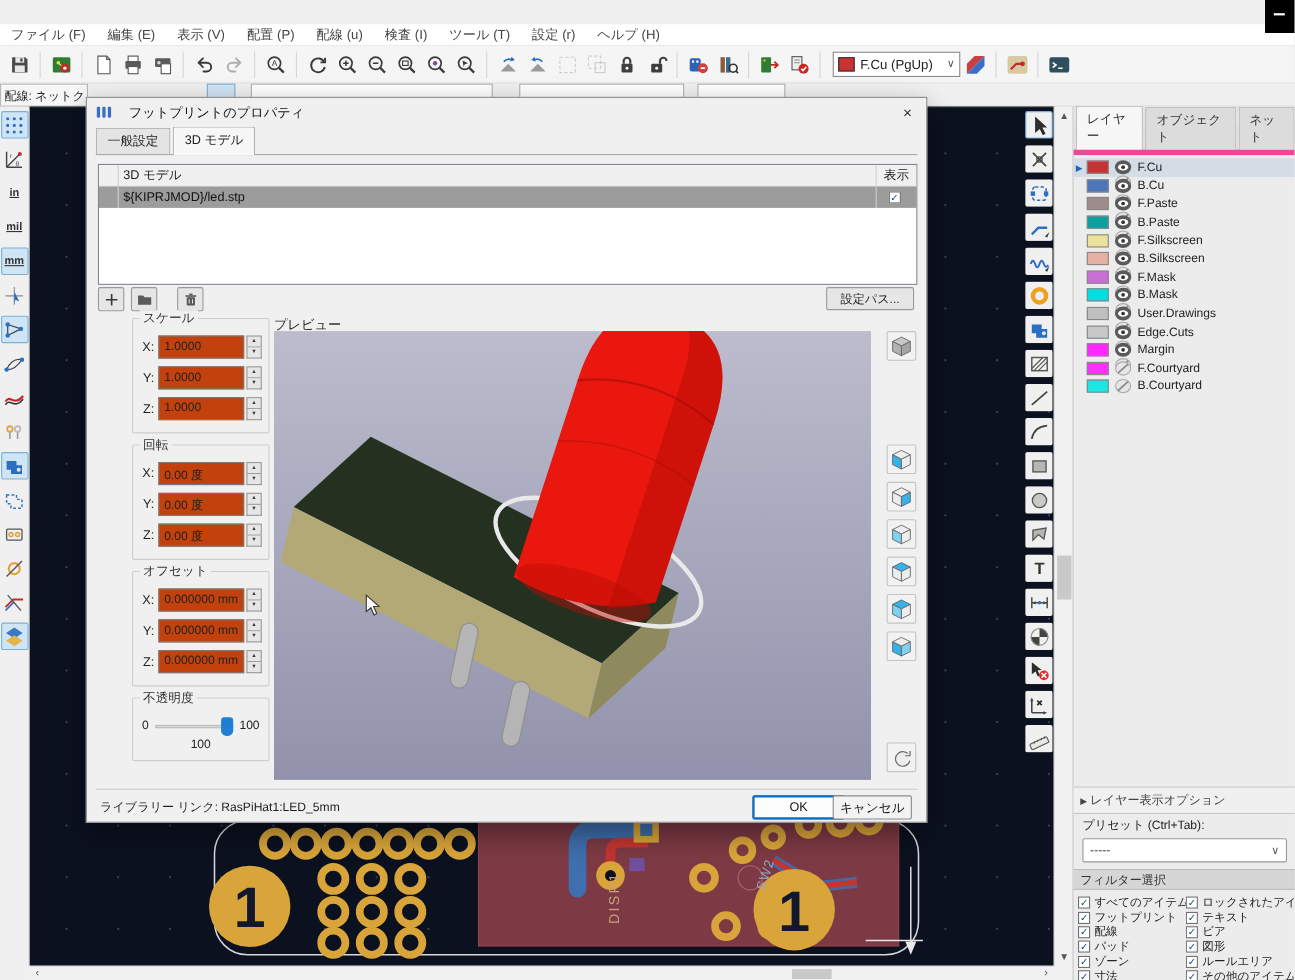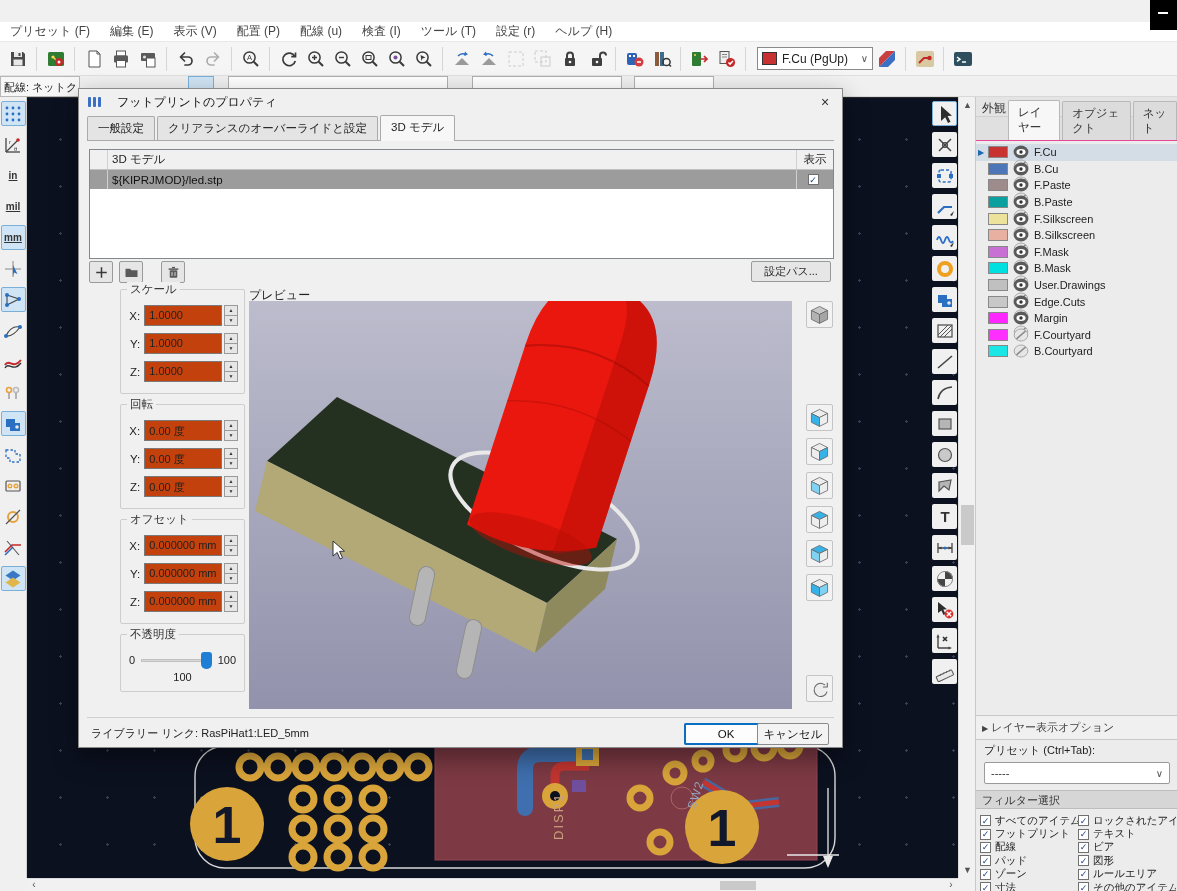--- a/index.html
+++ b/index.html
@@ -51,21 +51,21 @@
   #vthumb{position:absolute;left:2px;top:408px;width:13px;height:40px;background:#c9c9c9;}
   #vscroll .sa-b{bottom:0;top:auto;}
   #hscroll{position:absolute;left:27px;top:878px;width:931px;height:13px;background:#f1f1f1;border-top:1px solid #dcdcdc;}
   #hscroll .sarrow{position:absolute;top:0;height:13px;width:14px;color:#555;font-size:10px;text-align:center;line-height:12px;}
   #hthumb{position:absolute;left:693px;top:2px;width:36px;height:9px;background:#c9c9c9;}
   #scorner{position:absolute;left:958px;top:878px;width:17px;height:13px;background:#f1f1f1;}
 
   
   #rpanel{position:absolute;left:975px;top:97px;width:202px;height:794px;background:#ececec;border-left:1px solid #c8c8c8;font-size:11px;}
   #rpanel .phead{height:20px;background:#e4e4e4;border-bottom:1px solid #cfcfcf;padding:3px 6px;font-size:12px;color:#333;}
-  #ptabs{display:flex;height:24px;border-bottom:1px solid #ec4899;background:#e0e0e0;align-items:flex-end;padding-left:30px;}
+  #ptabs{display:flex;height:24px;border-bottom:5px solid #ec4899;background:#e0e0e0;align-items:flex-end;}
   .ptab{padding:4px 9px;font-size:11.5px;color:#333;background:#dcdcdc;border:1px solid #b8b8b8;border-bottom:none;margin-left:2px;border-radius:2px 2px 0 0;}
   .ptab.selected{background:#f7f7f7;padding-bottom:5px;}
   #layerlist{padding-top:3px;}
   .lrow{display:flex;align-items:center;height:16.6px;padding-left:2px;}
   .lrow.selected{background:#d4dde6;}
   .larrow{width:10px;font-size:8px;color:#1e66b0;visibility:hidden;}
   .lrow.selected .larrow{visibility:visible;}
   .lswatch{width:20px;height:12px;border:1px solid #888;margin-right:5px;flex:0 0 auto;}
   .leye{width:16px;height:14px;margin-right:5px;flex:0 0 auto;}
   .leye svg{width:16px;height:14px;display:block;}
@@ -143,21 +143,21 @@
 <body>
 
 <div id="app">
 
   <div id="blackcorner">
       <span class="dash"></span>
     </div>
 
   <div id="menubar">
 
-      <span class="menu-item">プリセット (F)</span>
+      <span class="menu-item">ファイル (F)</span>
 
       <span class="menu-item">編集 (E)</span>
 
       <span class="menu-item">表示 (V)</span>
 
       <span class="menu-item">配置 (P)</span>
 
       <span class="menu-item">配線 (u)</span>
 
       <span class="menu-item">検査 (I)</span>
@@ -1122,21 +1122,20 @@
             <rect x="6" y="2" width="3" height="10" rx="1" fill="#3b6fc4"></rect>
             <rect x="11" y="2" width="3" height="10" rx="1" fill="#3b6fc4"></rect>
           </svg></span>
       <span class="ttxt">フットプリントのプロパティ</span>
       <button id="dclose">×</button>
     </div>
     <div id="dtabs">
 
         <span class="dtab">一般設定</span>
 
-        <span class="dtab">クリアランスのオーバーライドと設定</span>
 
         <span class="dtab selected">3D モデル</span>
 
     </div>
 
     <div id="mtable">
       <div class="mhead">
         <span class="mc0"></span>
         <span class="mc1">3D モデル</span>
         <span class="mc2">表示</span>

